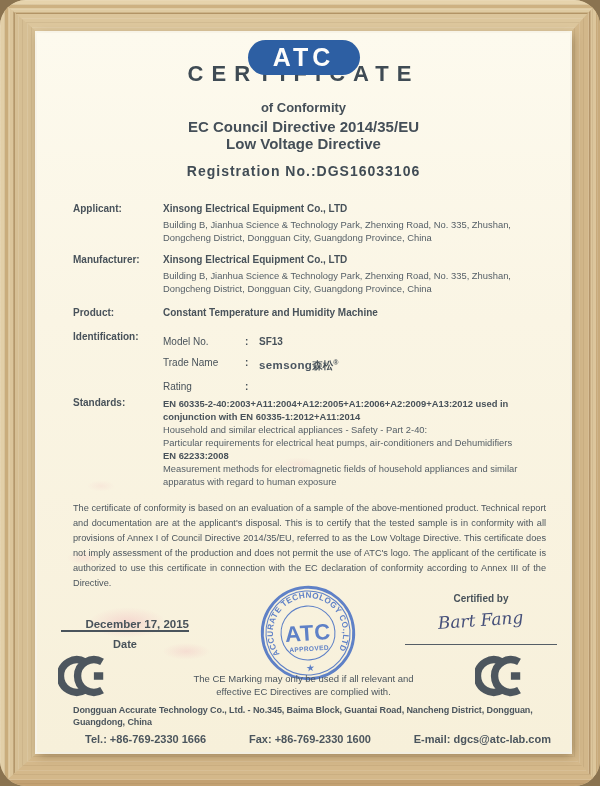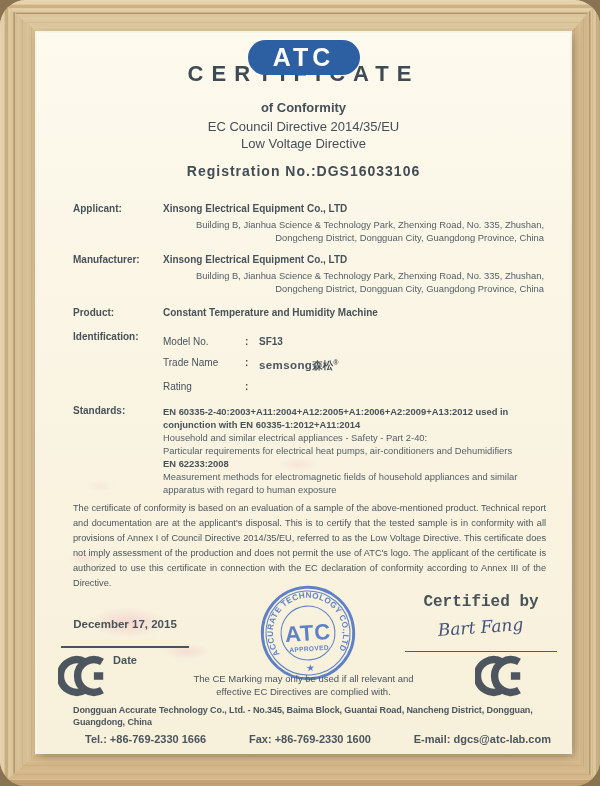--- a/index.html
+++ b/index.html
@@ -37,50 +37,50 @@
     radial-gradient(20px 8px at 12% 63%,rgba(235,135,160,.10),transparent 70%);}
 
   
   .hdr{position:absolute;left:0;top:7px;width:100%;text-align:center;}
   .atc-pill{position:relative;z-index:2;display:inline-block;background:#2d5fa3;color:#fdfdfb;
     min-width:112px;height:35px;line-height:35px;border-radius:18px;padding:0 14px;
     font-size:25px;font-weight:700;letter-spacing:4px;}
   .cert-title{position:relative;z-index:1;margin-top:-14px;font-size:22px;font-weight:700;
     letter-spacing:8px;color:#3f4b54;}
   .cert-sub{margin-top:13px;font-size:13px;font-weight:700;color:#454f58;}
-  .directive{margin-top:3px;font-size:13px;font-weight:400;line-height:17px;color:#454f58;}
+  .directive{margin-top:3px;font-size:15px;font-weight:700;line-height:17px;color:#454f58;}
   .registration{margin-top:11px;font-size:14px;font-weight:700;letter-spacing:1px;color:#414c55;}
 
   
   .info{position:absolute;left:36px;top:170px;width:471px;}
   .row{display:flex;margin-bottom:10px;gap:6px;}
   .row-label{flex:0 0 84px;font-size:10px;font-weight:700;}
   .row-value{flex:1;}
   .name{font-size:10px;font-weight:700;}
-  .addr{margin-top:4px;font-size:9.4px;line-height:13px;color:#545e66;text-align:right;}
+  .addr{margin-top:4px;font-size:9.4px;line-height:13px;color:#545e66;}
   .sub-row{display:flex;line-height:21px;}
   .sub-label{flex:0 0 82px;font-size:10px;font-weight:400;}
   .sub-sep{flex:0 0 14px;font-size:10px;font-weight:700;}
   .sub-value{font-size:10px;font-weight:700;}
   .tn-latin{font-size:11.5px;font-weight:700;letter-spacing:.4px;color:#4a5560;}
   .tn-cjk{font-size:10.5px;font-weight:700;}
   .tn-reg{font-size:7px;vertical-align:super;}
   .std-line{font-size:9.4px;line-height:13px;color:#545e66;}
   .std-line.b{font-weight:700;color:#48525a;}
 
   
   .para{position:absolute;left:36px;top:468px;width:473px;font-size:9.2px;font-weight:400;
     line-height:15px;text-align:justify;color:#4b555d;}
 
   
   .date-block{position:absolute;left:24px;top:585px;width:128px;text-align:center;}
-  .date-value{font-size:11.5px;font-weight:700;padding-bottom:16px;border-bottom:2px solid #4a545c;}
+  .date-value{font-size:11.5px;font-weight:700;padding-bottom:0;border-bottom:2px solid #4a545c;text-align:right;}
   .date-label{margin-top:6px;font-size:11px;font-weight:700;}
   .certified-block{position:absolute;left:368px;top:560px;width:152px;text-align:center;}
-  .certified-label{font-size:16px;font-weight:700;font-family:Liberation Mono, monospace;}
+  .certified-label{font-size:10px;font-weight:700;}
   .signature{margin-top:6px;height:34px;font-family:"DejaVu Serif",serif;font-style:italic;
     font-size:17px;color:#46507a;transform:rotate(-4deg);}
   .sig-line{border-top:1.5px solid #555e66;}
 
   .stamp{position:absolute;left:222px;top:551px;width:98px;height:98px;opacity:.88;
     transform:rotate(-4deg);}
   .stamp text{fill:#4a72c4;}
   .ring-text{font:700 10px "Liberation Sans",sans-serif;letter-spacing:.5px;}
   .stamp-star{font-size:12px;}
   .stamp-center{font:700 27px "Liberation Sans",sans-serif;letter-spacing:1px;}
@@ -145,21 +145,21 @@
           <div class="name">Xinsong Electrical Equipment Co., LTD</div>
           <div class="addr">Building B, Jianhua Science &amp; Technology Park, Zhenxing Road, No. 335, Zhushan, Dongcheng District, Dongguan City, Guangdong Province, China</div>
         </div>
       </div>
 
       <div class="row" style="margin-bottom:13px;">
         <div class="row-label">Product:</div>
         <div class="row-value name">Constant Temperature and Humidity Machine</div>
       </div>
 
-      <div class="row" style="margin-bottom:8px;">
+      <div class="row" style="margin-bottom:0;">
         <div class="row-label">Identification:</div>
         <div class="row-value">
           <div class="sub-row">
             <div class="sub-label">Model No.</div>
             <div class="sub-sep">:</div>
             <div class="sub-value">SF13</div>
           </div>
           <div class="sub-row">
             <div class="sub-label">Trade Name</div>
             <div class="sub-sep">:</div>

